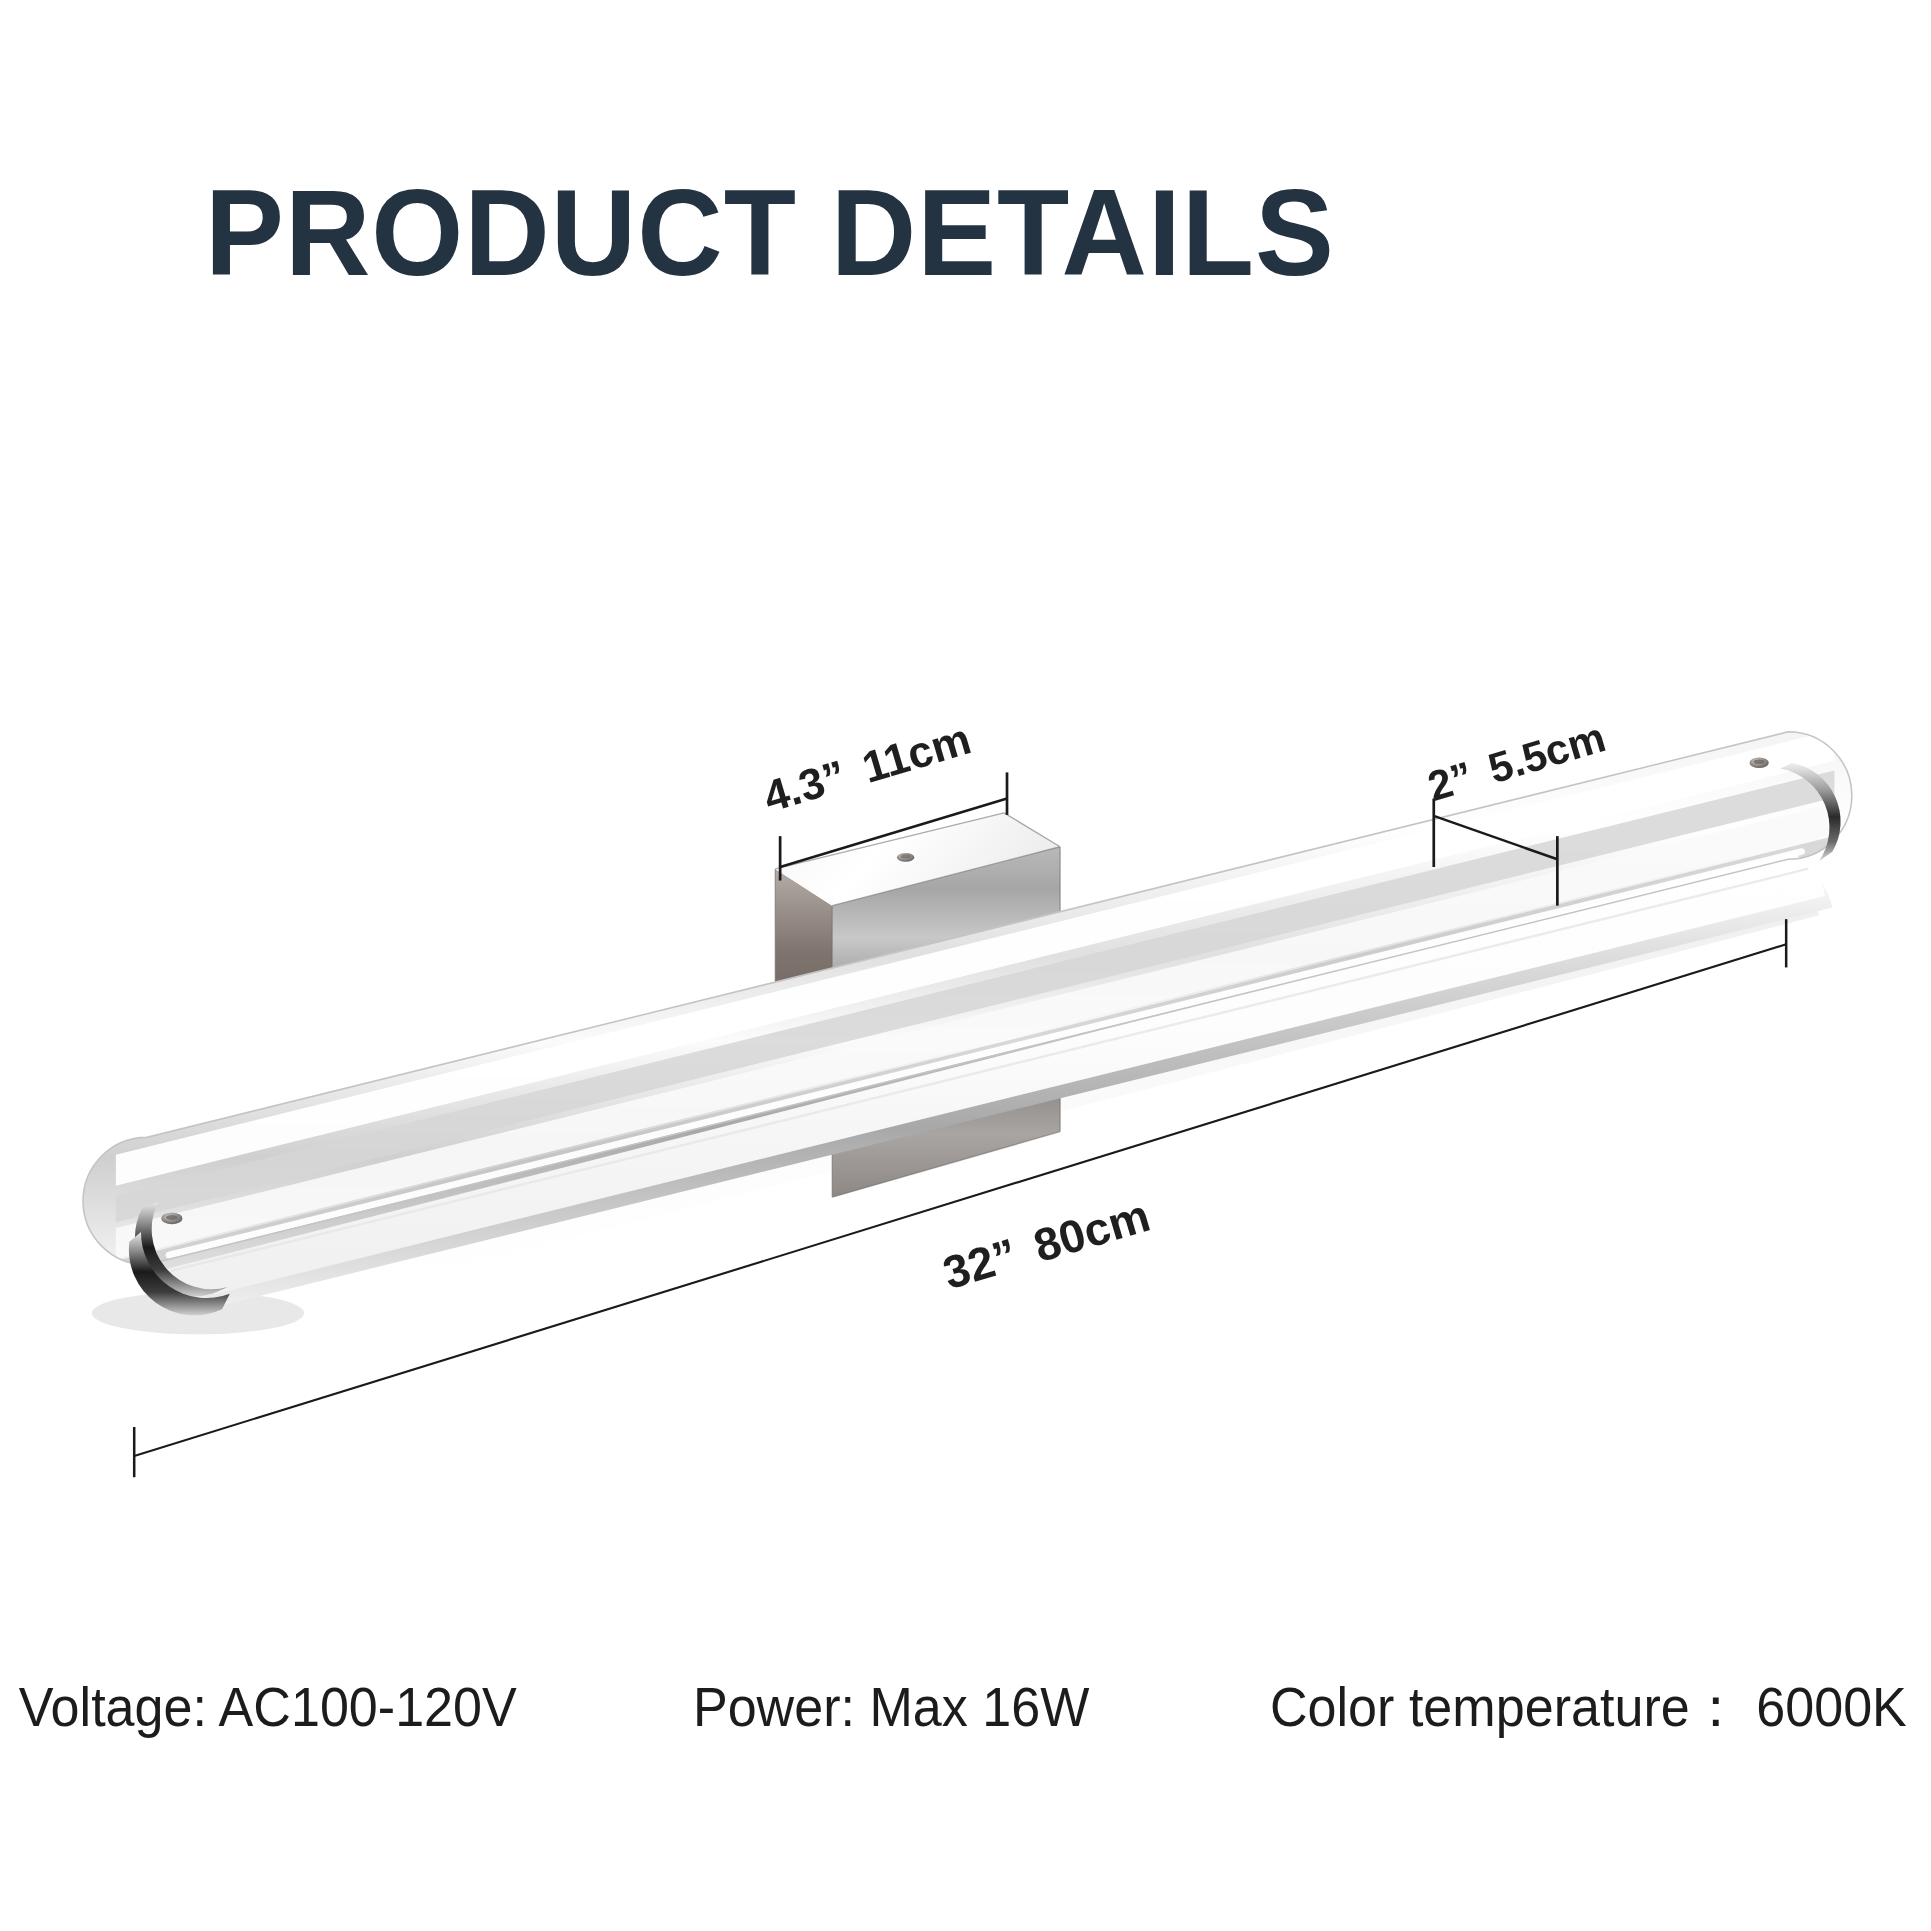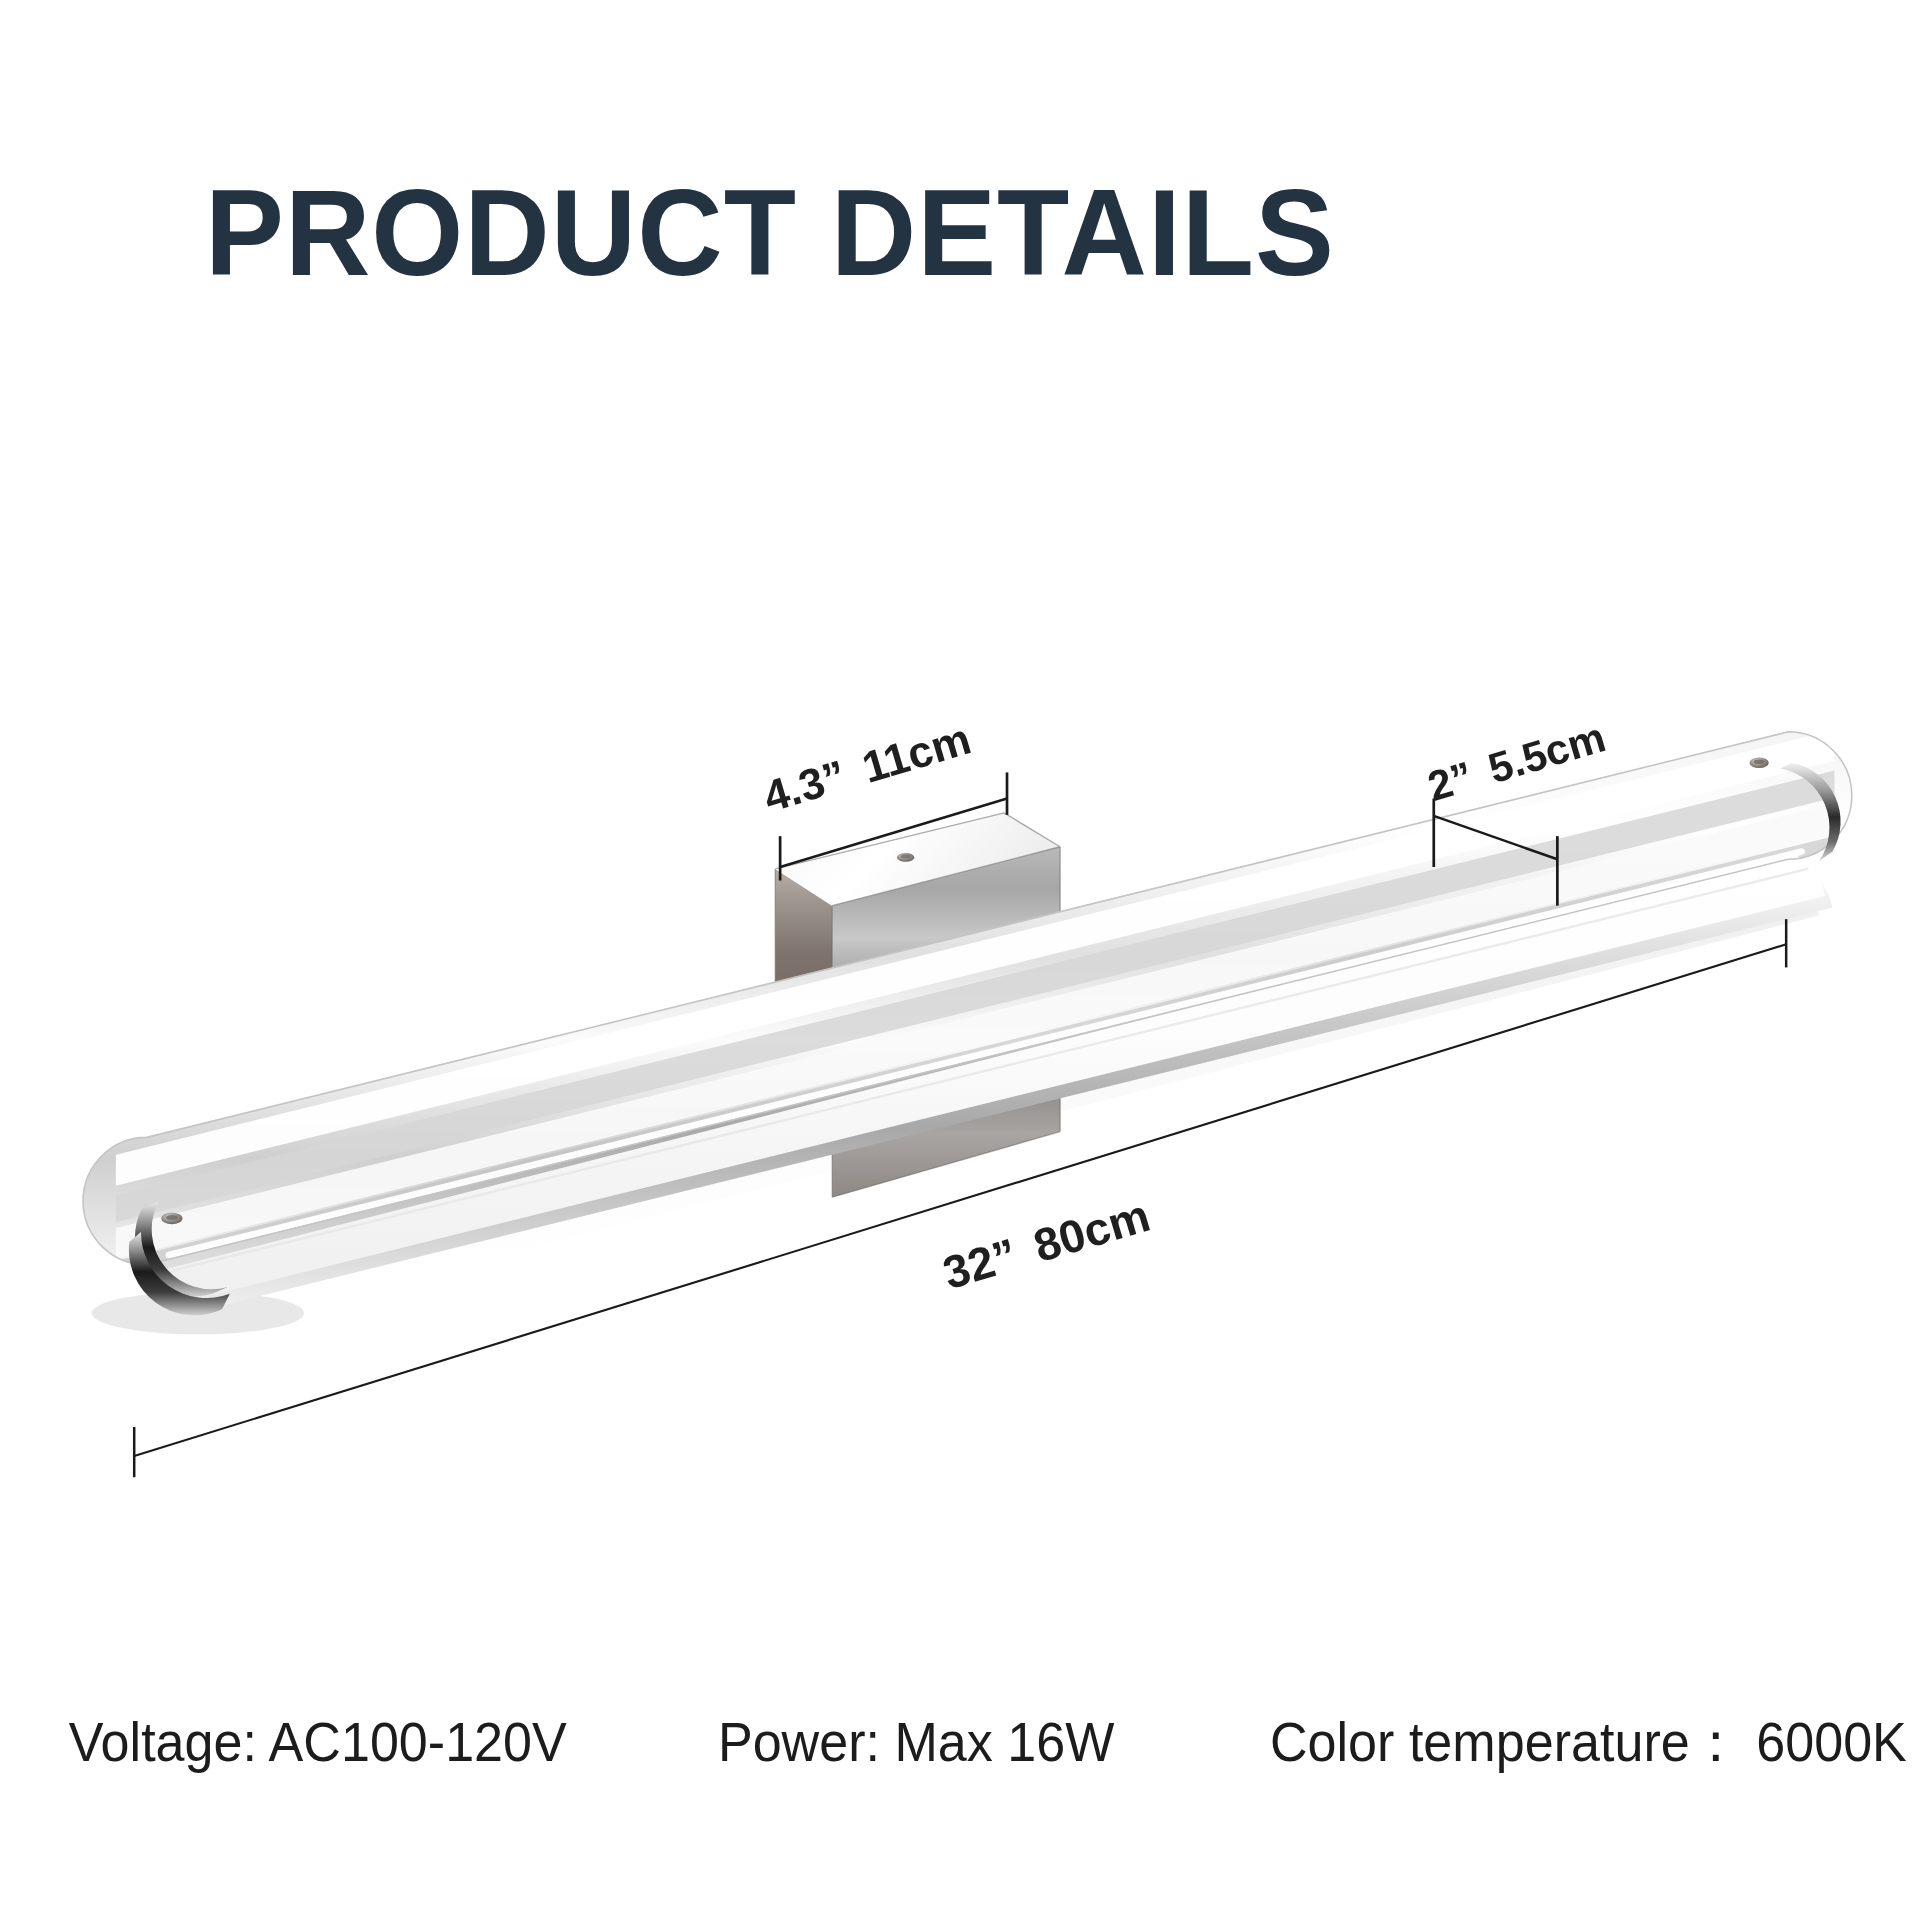--- a/index.html
+++ b/index.html
@@ -73,24 +73,23 @@
     transform: rotate(-16.5deg);
   }
 
   
   #spec-row {
     position: absolute;
     left: 0;
     top: 1670px;
     width: 1931px;
     display: flex;
-    justify-content: flex-end;
+    justify-content: space-between;
     align-items: baseline;
     gap: 12px;
-    margin-top: 35px;
   }
   .spec-item {
     font-family: "Liberation Sans", sans-serif;
     font-weight: 300;
     font-size: 56px;
     color: #1c1c1c;
     white-space: nowrap;
     transform: scaleX(0.93);
   }
   .spec-sep { display: inline-block; width: 93px; }

